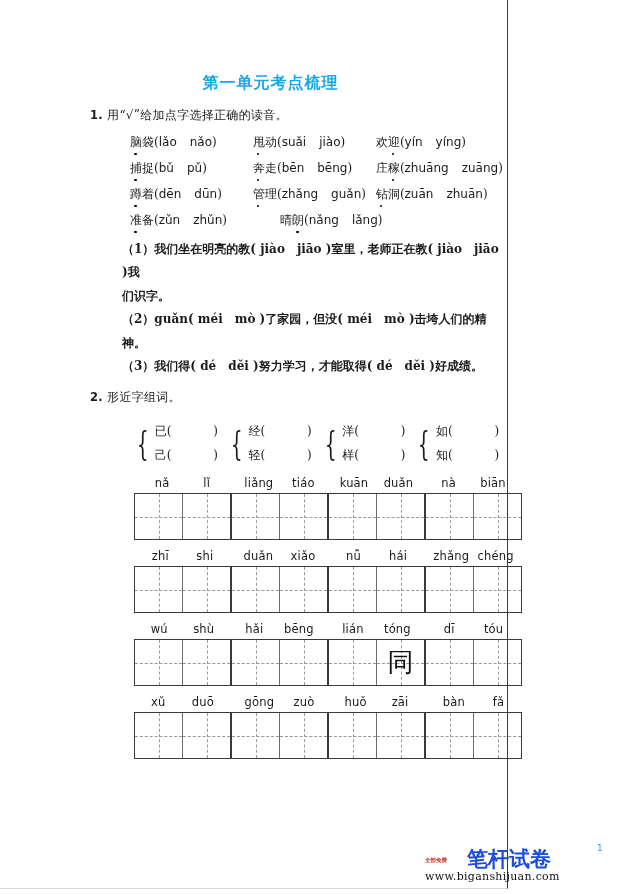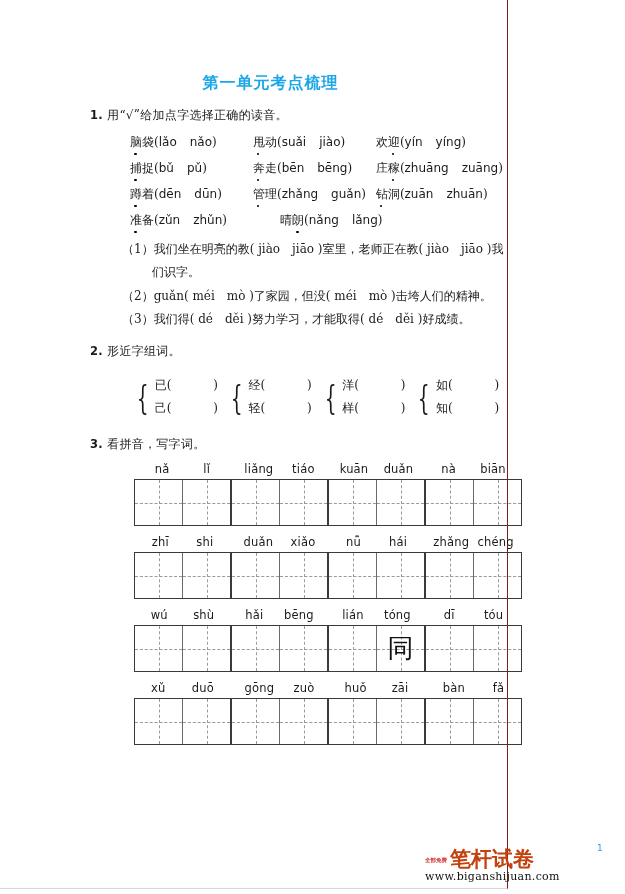--- a/index.html
+++ b/index.html
@@ -68,23 +68,24 @@
   }
   .py { font-family:"DejaVu Sans", sans-serif; font-size:12px; }
   .py-gap { display:inline-block; width:13px; }
 
   
   .sentences {
     margin:8px 0 0 88px;
     font-family:"DejaVu Serif", serif;
     font-size:12px;
     line-height:1.95;
+    font-weight:bold;
   }
   .sentence { text-indent:0; }
-  .sentence .cont { display:block; margin-left:30px; }
+  .sentence .cont { display:block; }
 
   
   .brackets {
     display:flex;
     margin:14px 0 0 98px;
   }
   .bgroup {
     display:flex;
     align-items:center;
     width:117px;
@@ -154,25 +155,25 @@
 
   
   .footer {
     position:absolute;
     left:425px; top:845px;
     width:190px;
     height:44px;
   }
   .logo-cn {
     position:absolute;
-    left:25px; top:0px;
+    left:42px; top:0px;
     font-family:"DejaVu Sans", sans-serif;
     font-size:21px;
     font-weight:bold;
-    color:#c2410c;
+    color:#1d4ed8;
     letter-spacing:0px;
   }
   .logo-free {
     position:absolute;
     left:0px; top:13px;
     font-size:5.5px;
     color:#d42a2a;
     font-weight:bold;
     font-family:"DejaVu Sans", sans-serif;
     line-height:1;
@@ -264,24 +265,20 @@
       </div>
       <div class="bgroup">
         <span class="bracket">{</span>
         <span class="bpairs">
           <div><span>如</span><span class="blank-paren">(<span class="sp"></span>)</span></div>
           <div><span>知</span><span class="blank-paren">(<span class="sp"></span>)</span></div>
         </span>
       </div>
     </div>
 
-  <div class="q-head" style="margin-top:16px;">
-    <span class="q-num">3.</span>
-    <span>看拼音，写字词。</span>
-  </div>
 
   <div id="grid-container">
       <div class="grid-row">
         <div class="grid-item">
           <div class="py-pair">
             <span>nǎ</span>
             <span>lǐ</span>
           </div>
           <div class="tzg">
             <div class="cell"></div>

